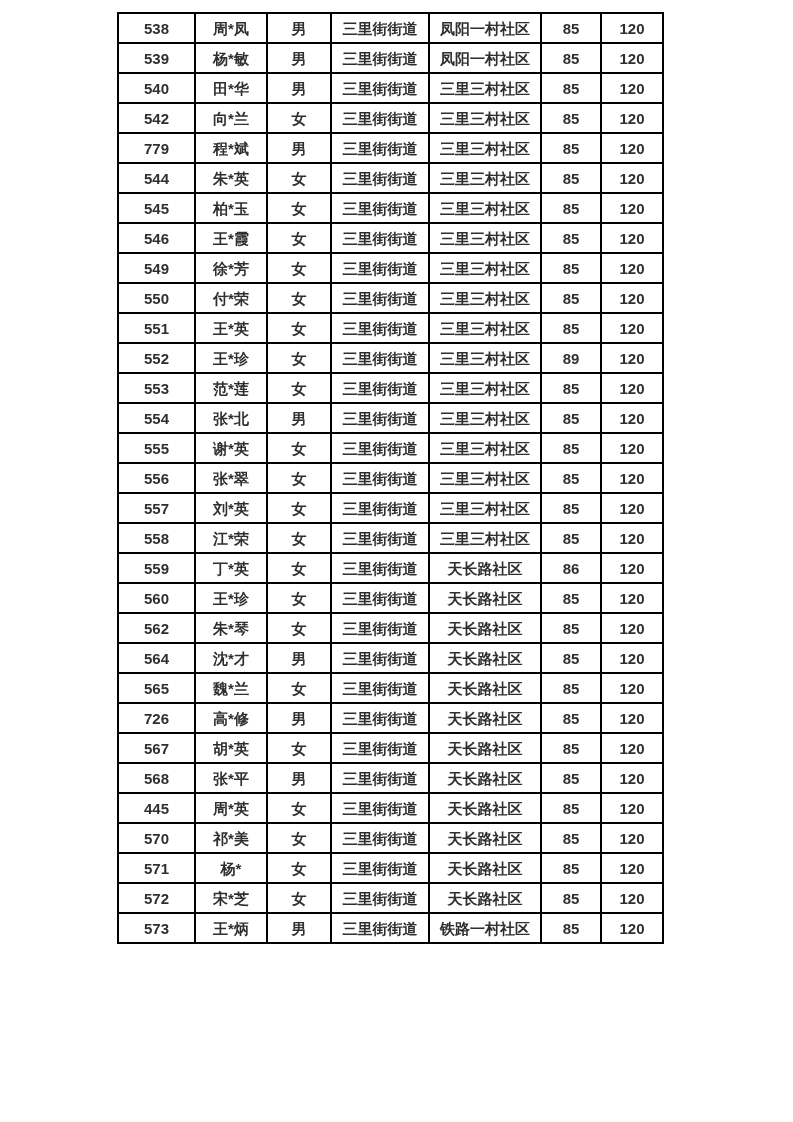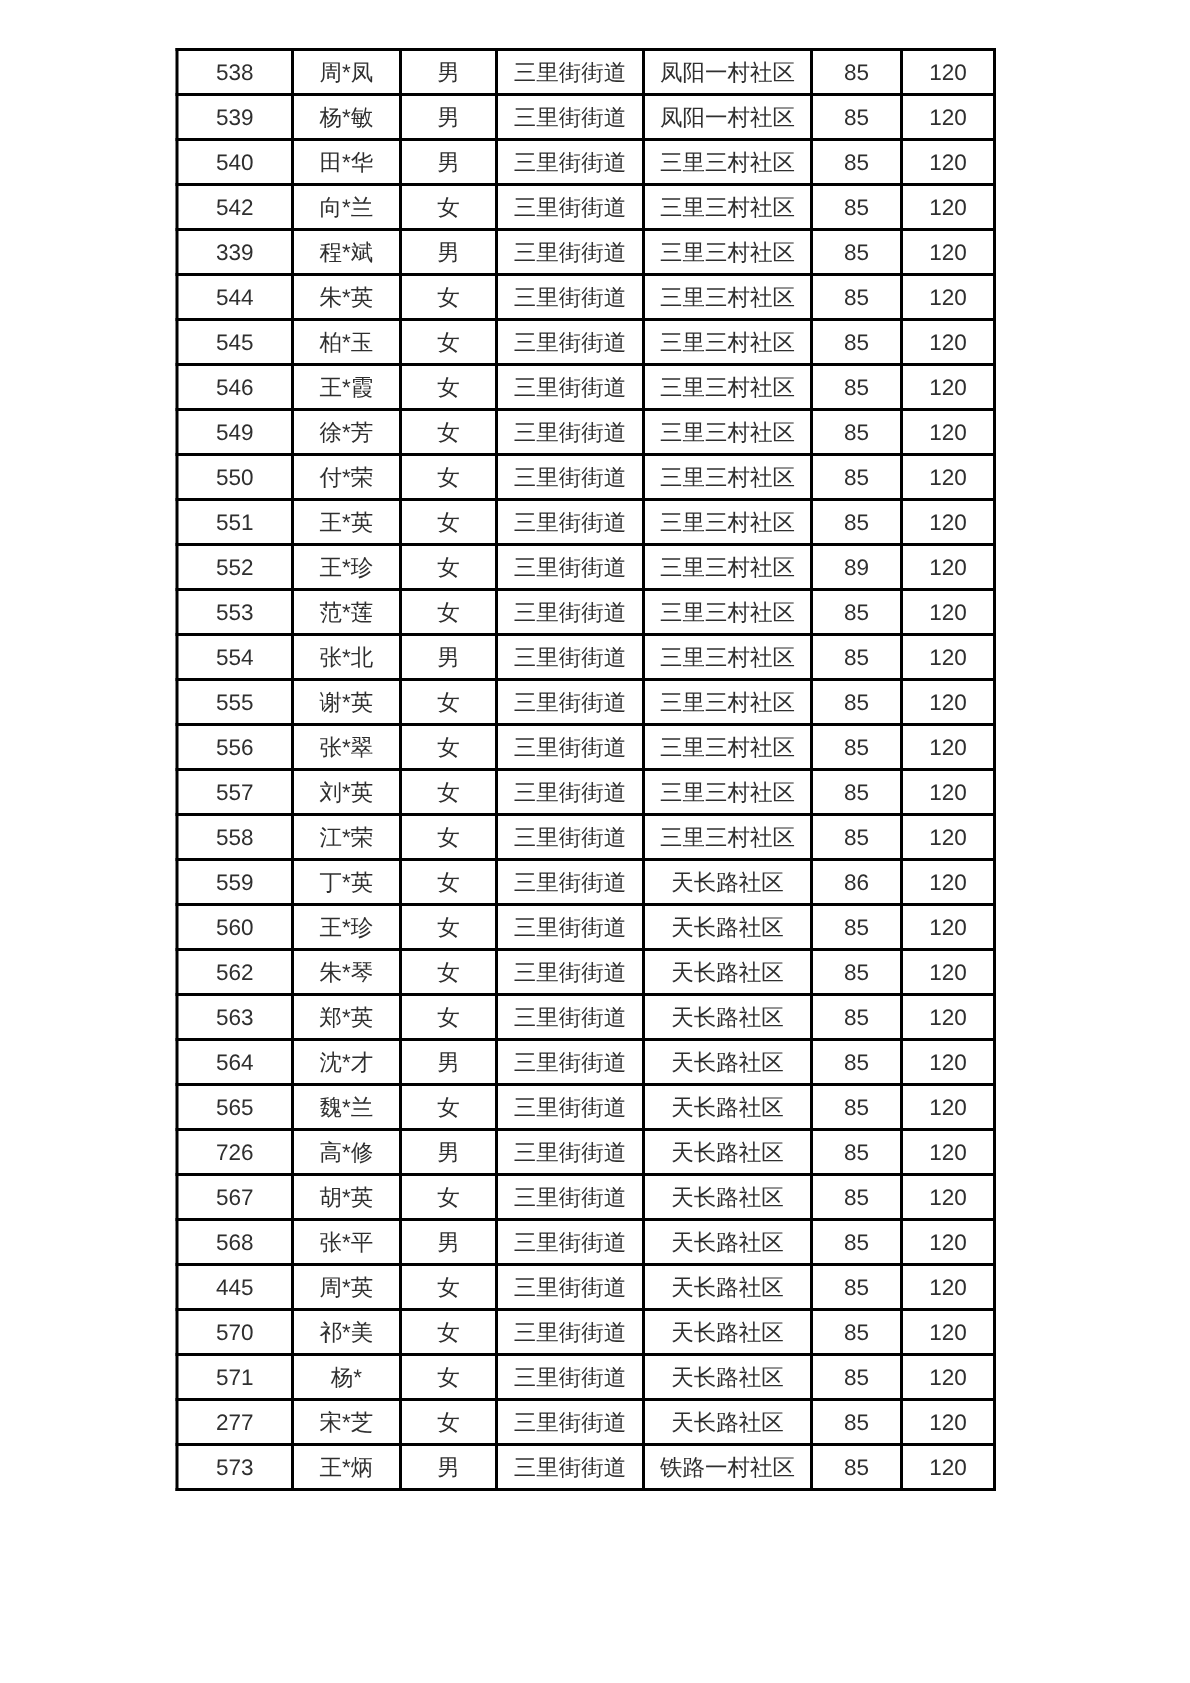--- a/index.html
+++ b/index.html
@@ -18,24 +18,25 @@
   .page {
     position: relative;
     width: 793px;
     height: 1122px;
     background: var(--page-bg);
     overflow: hidden;
   }
   table.roster {
     position: absolute;
     left: 117px;
-    top: 32px;
+    top: 12px;
     border-collapse: collapse;
     table-layout: fixed;
     width: 545px;
+    font-weight: bold;
   }
   table.roster td {
     border: 2px solid var(--border-color);
     height: 30px;
     padding: 0 2px;
     text-align: center;
     vertical-align: middle;
     font-size: 15px;
     line-height: 1;
     color: var(--text-color);
@@ -88,21 +89,21 @@
         <tr>
     <td>542</td>
     <td>向*兰</td>
     <td>女</td>
     <td>三里街街道</td>
     <td>三里三村社区</td>
     <td>85</td>
     <td>120</td>
   </tr>
         <tr>
-    <td>339</td>
+    <td>779</td>
     <td>程*斌</td>
     <td>男</td>
     <td>三里街街道</td>
     <td>三里三村社区</td>
     <td>85</td>
     <td>120</td>
   </tr>
         <tr>
     <td>544</td>
     <td>朱*英</td>
@@ -241,29 +242,20 @@
         <tr>
     <td>562</td>
     <td>朱*琴</td>
     <td>女</td>
     <td>三里街街道</td>
     <td>天长路社区</td>
     <td>85</td>
     <td>120</td>
   </tr>
         <tr>
-    <td>563</td>
-    <td>郑*英</td>
-    <td>女</td>
-    <td>三里街街道</td>
-    <td>天长路社区</td>
-    <td>85</td>
-    <td>120</td>
-  </tr>
-        <tr>
     <td>564</td>
     <td>沈*才</td>
     <td>男</td>
     <td>三里街街道</td>
     <td>天长路社区</td>
     <td>85</td>
     <td>120</td>
   </tr>
         <tr>
     <td>565</td>
@@ -322,21 +314,21 @@
         <tr>
     <td>571</td>
     <td>杨*</td>
     <td>女</td>
     <td>三里街街道</td>
     <td>天长路社区</td>
     <td>85</td>
     <td>120</td>
   </tr>
         <tr>
-    <td>277</td>
+    <td>572</td>
     <td>宋*芝</td>
     <td>女</td>
     <td>三里街街道</td>
     <td>天长路社区</td>
     <td>85</td>
     <td>120</td>
   </tr>
         <tr>
     <td>573</td>
     <td>王*炳</td>

